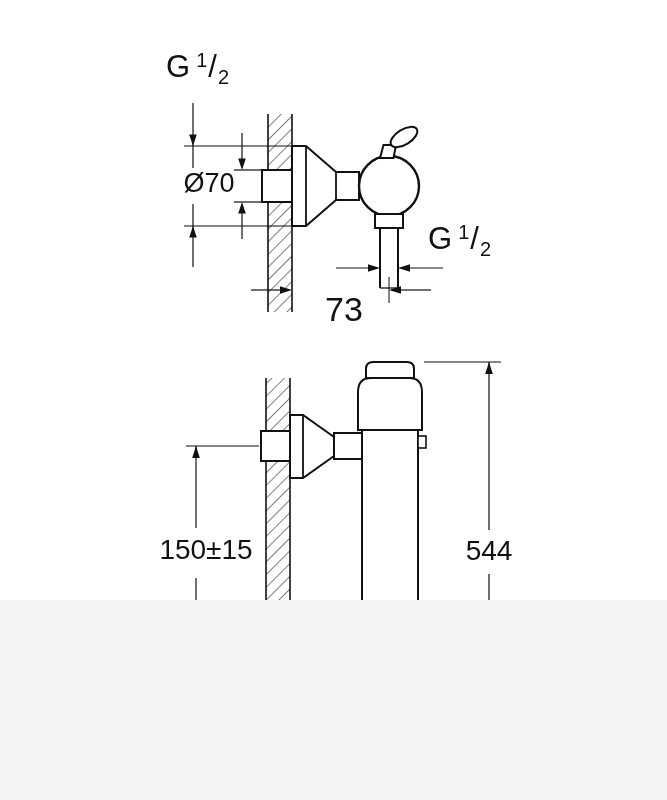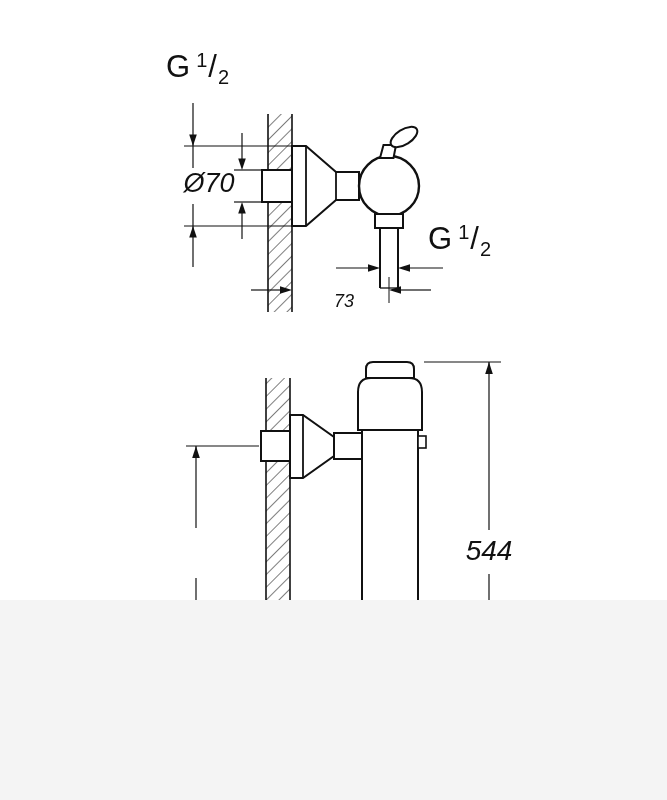--- a/index.html
+++ b/index.html
@@ -11,27 +11,27 @@
     font-family:"Liberation Sans", sans-serif;
     overflow:hidden;
   }
   .stage svg{position:absolute;left:0;top:0;}
   .label{
     position:absolute;
     white-space:nowrap;
     color:var(--line,#111111);
     line-height:1;
   }
-  .lbl-center{text-align:center;font-style:italic;}
+  .lbl-center{text-align:center;}
   .frac{font-size:31px;}
   .frac sup{font-size:20px;vertical-align:10px;margin-left:6px;}
   .frac .slash{font-size:31px;margin:0 1px;}
   .frac sub{font-size:20px;vertical-align:-7px;}
   .dim-27{font-size:27px;}
-  .dim-26{font-size:18px;}
+  .dim-26{font-size:34px;}
   .dim-28{font-size:28px;}
 </style>
 </head>
 <body>
 
 <div class="stage">
 
   <svg width="667" height="800" viewBox="0 0 667 800">
     <defs>
       <pattern id="hatch" patternUnits="userSpaceOnUse" width="9" height="9" patternTransform="rotate(45)">
@@ -163,16 +163,17 @@
   </div>
 
   <div class="label dim-27 lbl-center" style="left:180px;top:170px;width:58px;">Ø70</div>
 
   <div class="label frac" style="left:428px;top:222px;">
     <span>G</span><sup>1</sup><span class="slash">/</span><sub>2</sub>
   </div>
 
   <div class="label dim-26 lbl-center" style="left:320px;top:292px;width:48px;">73</div>
 
+  <div class="label dim-28 lbl-center" style="left:150px;top:536px;width:112px;">150±15</div>
 
   <div class="label dim-28 lbl-center" style="left:460px;top:537px;width:58px;">544</div>
 
 </div>
 
 </body></html>

